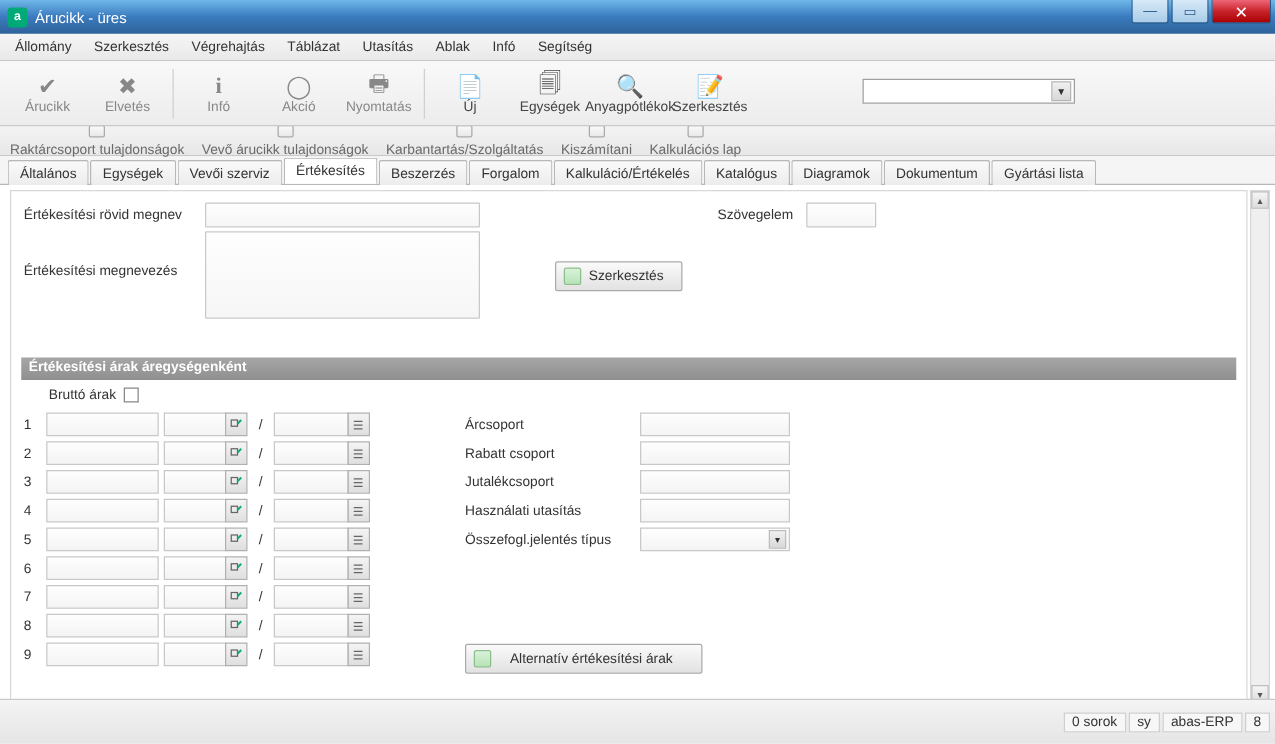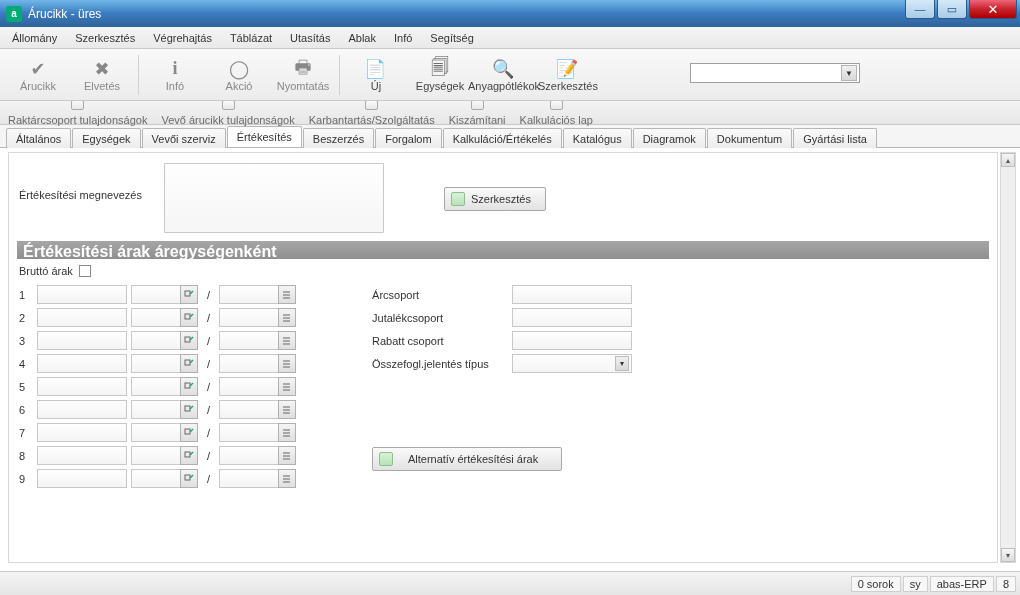--- a/index.html
+++ b/index.html
@@ -64,23 +64,23 @@
   .short { width:220px; }
   .textarea { width:220px; height:70px; }
   .small { width:56px; }
   .btn { height:24px; border:1px solid #a9a9a9; background:linear-gradient(#fafafa,#e2e2e2);
          display:inline-flex; align-items:center; padding:0 14px 0 26px;
          border-radius:2px; cursor:default; position:relative; font-size:11px; }
   .btn .bico { position:absolute; left:6px; width:14px; height:14px;
                border:1px solid #8bbf8b; background:linear-gradient(#d9f2d9,#b7e3b7); border-radius:2px; }
   
   .ghdr { height:18px; background:linear-gradient(#a6a6a6,#8f8f8f); color:#fff; font-weight:bold;
-          padding:2px 6px; margin:8px -2px 6px -2px; font-size:16px; }
-  
-  .check { display:flex; align-items:center; gap:6px; margin:6px 0 6px 0;text-align:center; }
+          padding:2px 6px; margin:31px -2px 6px -2px; font-size:11px; }
+  
+  .check { display:flex; align-items:center; gap:6px; margin:6px 0 6px 20px;text-align:center; }
   .check .box { width:12px; height:12px; border:1px solid #888; background:#fff; }
   .grid { display:flex; gap:24px; }
   .gleft { }
   .grow { display:flex; align-items:center; height:23px; gap:4px; }
   .gnum { width:14px; text-align:left; }
   .gcell { height:19px; border:1px solid #c8c8c8; background:linear-gradient(#fefefe,#f4f4f4); }
   .c1 { width:90px; }
   .c2wrap { display:flex; align-items:center; }
   .c2 { width:50px; }
   .pick { width:18px; height:19px; border:1px solid #b0b0b0; background:linear-gradient(#f4f4f4,#dfdfdf);
@@ -90,21 +90,21 @@
   .c3 { width:60px; }
   .gright { margin-left:52px; }
   .grr { display:flex; align-items:center; height:23px; }
   .grl { width:140px; }
   .gv { width:120px; height:19px; border:1px solid #c8c8c8; background:linear-gradient(#fefefe,#f4f4f4); }
   .gv.ddv { display:flex; align-items:center; justify-content:flex-end; padding-right:2px; }
   .gv .dd { width:14px; height:15px; background:linear-gradient(#f0f0f0,#d8d8d8);
             border:1px solid #bcbcbc; font-size:8px; display:flex; align-items:center; justify-content:center; }
   .wide-btn { width:190px; justify-content:center; padding-left:26px; }
   
-  .status { position:absolute; left:0; right:0; bottom:0; height:24px;
+  .status { position:absolute; left:0; right:0; bottom:0; height:36px;
             background:linear-gradient(#f4f4f4,#e5e5e5); border-top:1px solid #c9c9c9;
             display:flex; align-items:center; justify-content:flex-end; padding:0 4px; gap:2px; font-size:11px; }
   .status .cell { border:1px solid #cfcfcf; padding:1px 6px; background:#f7f7f7; }
 </style>
 </head>
 <body>
 
 <div class="titlebar">
   <div class="icon">a</div>
   <div class="title-text">Árucikk - üres</div>
@@ -203,20 +203,28 @@
   <div class="tab">Kalkuláció/Értékelés</div>
   <div class="tab">Katalógus</div>
   <div class="tab">Diagramok</div>
   <div class="tab">Dokumentum</div>
   <div class="tab">Gyártási lista</div>
 </div>
 
 <div class="content">
   <div class="form-area">
 
+    <div class="row">
+      <div class="lbl">Értékesítési rövid megnev</div>
+      <div class="field short"></div>
+      <div style="margin-left:190px;display:flex;align-items:center;">
+        <span style="margin-right:10px;">Szövegelem</span>
+        <div class="field small"></div>
+      </div>
+    </div>
 
     <div class="row" style="align-items:flex-start; margin-top:2px;">
       <div class="lbl" style="padding-top:26px;">Értékesítési megnevezés</div>
       <div class="field textarea"></div>
       <div style="margin-left:60px; padding-top:24px;">
         <div class="btn">
           <span class="bico"></span>
           <span>Szerkesztés</span>
         </div>
       </div>
@@ -447,25 +455,29 @@
               </div>
             </div>
           </div>
         </div>
       <div class="gright">
         <div class="grr">
             <div class="grl">Árcsoport</div>
             <div class="gv"></div>
           </div>
         <div class="grr">
+            <div class="grl">Rabatt csoport</div>
+            <div class="gv"></div>
+          </div>
+        <div class="grr">
             <div class="grl">Jutalékcsoport</div>
             <div class="gv"></div>
           </div>
         <div class="grr">
-            <div class="grl">Rabatt csoport</div>
+            <div class="grl">Használati utasítás</div>
             <div class="gv"></div>
           </div>
         <div class="grr">
             <div class="grl">Összefogl.jelentés típus</div>
             <div class="gv ddv">
               <div class="dd">▾</div>
             </div>
           </div>
         <div style="height:72px;"></div>
         <div class="grr">

